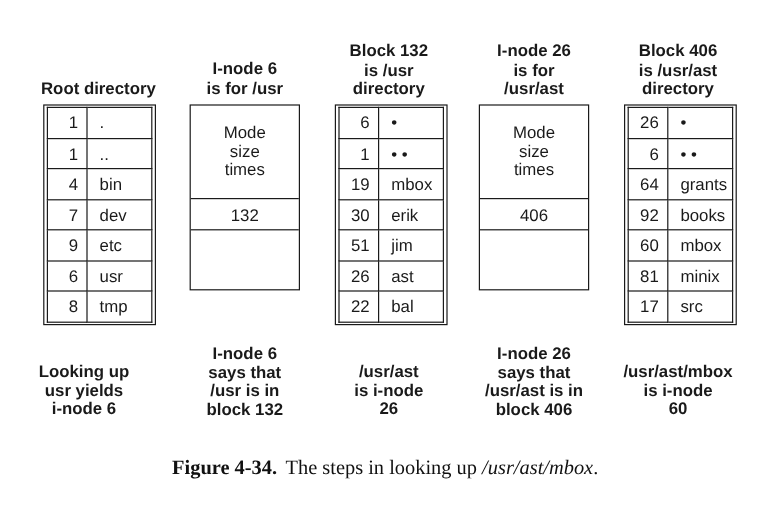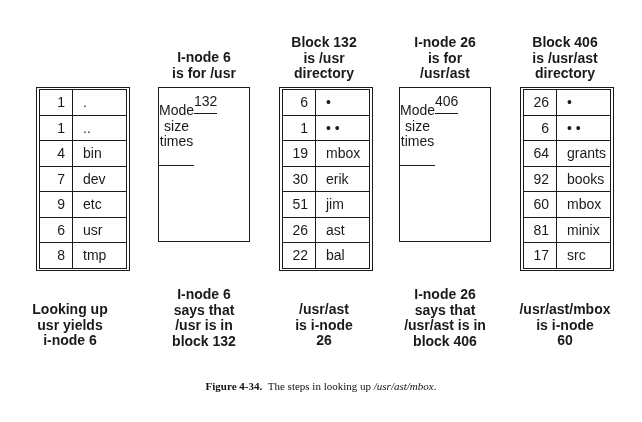--- a/index.html
+++ b/index.html
@@ -41,21 +41,21 @@
   td.name { width: 43px; text-align: left;   padding-left: 10px; }
   
   .inodebox {
     position: absolute;
     width: 92px;
     height: 155px;
     border: 1.5px solid #1a1a1a;
     box-sizing: border-box;
     background: #ffffff;
     display: flex;
-    flex-direction: row;
+    flex-direction: column;
     font-size: 14px;
     text-align: center;
   }
   .inodebox .attrs {
     height: 78px;
     box-sizing: border-box;
     border-bottom: 1.4px solid #1a1a1a;
     display: flex;
     align-items: center;
     justify-content: center;
@@ -72,31 +72,32 @@
   }
   .inodebox .rest { flex: 1; }
   
   .figcap {
     position: absolute;
     left: 0;
     top: 380px;
     width: 642px;
     text-align: center;
     font-family: "Liberation Serif", serif;
-    font-size: 11px;
+    font-size: 17px;
     color: #111111;
   }
   .figcap .caplabel { font-weight: bold; margin-right: 3px; }
   .figcap .cappath { font-style: italic; }
 </style>
 </head>
 <body>
 
 <div class="canvas">
 
+  <div class="lbl" style="left:12px; top:66px;">Root directory</div>
 
   <div class="dirtable" style="left:36px; top:87px;">
     <table>
       <tbody>
           <tr>
         <td class="num">1</td>
         <td class="name">.</td>
       </tr>
       <tr>
         <td class="num">1</td>

